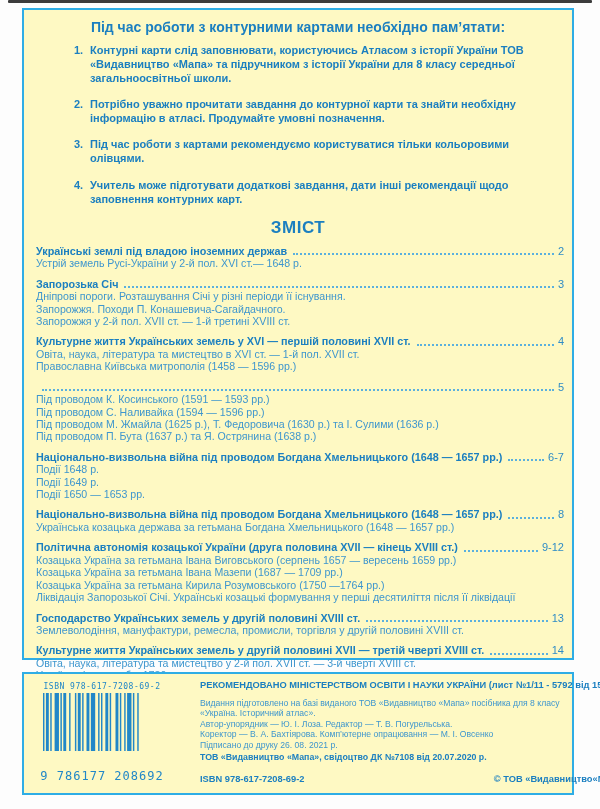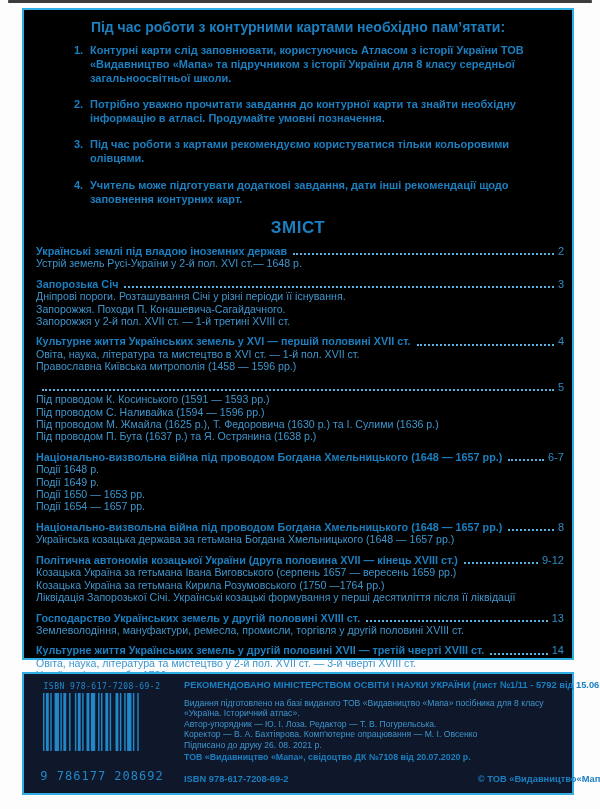--- a/index.html
+++ b/index.html
@@ -10,21 +10,21 @@
     position:relative;
     overflow:hidden;
   }
   .scan-edge{
     position:absolute;top:0;left:8px;right:8px;height:3px;
     background:#3c3c3c;border-radius:1px;
   }
   
   .main-box{
     position:absolute;left:22px;top:8px;width:552px;height:652px;
-    border:2px solid #2fade5;background:#000000;
+    border:2px solid #2fade5;background:#fef9c3;
     box-sizing:border-box;
   }
   .instr-title{
     margin:9px 10px 8px;
     text-align:center;
     font-size:14px;font-weight:bold;color:#1b7fc0;
   }
   .instr-list{padding:0 34px 0 50px;}
   .instr-item{
     display:flex;
@@ -52,23 +52,23 @@
     min-width:12px;
   }
   .toc-page{font-weight:normal;color:#2f8cc6;font-size:11px;}
   .toc-sub{
     font-size:10.6px;color:#3e96ce;line-height:12.4px;
     white-space:nowrap;overflow:hidden;
   }
   
   .colophon-box{
     position:absolute;left:22px;top:672px;width:552px;height:123px;
-    border:2px solid #2fade5;background:#0f172a;
+    border:2px solid #2fade5;background:#fef9c3;
     box-sizing:border-box;
-    display:flex;gap:16px;
+    display:flex;gap:32px;
     padding:6px 10px 8px 12px;
   }
   .barcode-block{
     flex:0 0 132px;display:flex;flex-direction:column;align-items:center;
     color:#2187c8;
   }
   .isbn-top{
     font-family:"DejaVu Sans Mono",monospace;
     font-size:8px;letter-spacing:.5px;white-space:nowrap;
     margin-top:2px;
@@ -160,37 +160,37 @@
       </div>
       <div class="toc-entry">
         <div class="toc-row">
           <span>Національно-визвольна війна під проводом Богдана Хмельницького (1648 — 1657 рр.)</span>
           <span class="toc-leader"></span>
           <span class="toc-page">6-7</span>
         </div>
         <div class="toc-sub">Події 1648 р.</div>
         <div class="toc-sub">Події 1649 р.</div>
         <div class="toc-sub">Події 1650 — 1653 рр.</div>
-        <div class="toc-sub">Події 1654 — 1657 рр.</div>
       </div>
       <div class="toc-entry">
         <div class="toc-row">
           <span>Національно-визвольна війна під проводом Богдана Хмельницького (1648 — 1657 рр.)</span>
           <span class="toc-leader"></span>
           <span class="toc-page">8</span>
         </div>
         <div class="toc-sub">Українська козацька держава за гетьмана Богдана Хмельницького (1648 — 1657 рр.)</div>
       </div>
       <div class="toc-entry">
         <div class="toc-row">
           <span>Політична автономія козацької України (друга половина XVII — кінець XVIII ст.)</span>
           <span class="toc-leader"></span>
           <span class="toc-page">9-12</span>
         </div>
         <div class="toc-sub">Козацька Україна за гетьмана Івана Виговського (серпень 1657 — вересень 1659 рр.)</div>
+        <div class="toc-sub">Козацька Україна за гетьмана Івана Мазепи (1687 — 1709 рр.)</div>
         <div class="toc-sub">Козацька Україна за гетьмана Кирила Розумовського (1750 —1764 рр.)</div>
         <div class="toc-sub">Ліквідація Запорозької Січі. Українські козацькі формування у перші десятиліття після її ліквідації</div>
       </div>
       <div class="toc-entry">
         <div class="toc-row">
           <span>Господарство Українських земель у другій половині XVIII ст.</span>
           <span class="toc-leader"></span>
           <span class="toc-page">13</span>
         </div>
         <div class="toc-sub">Землеволодіння, мануфактури, ремесла, промисли, торгівля у другій половині XVIII ст.</div>

